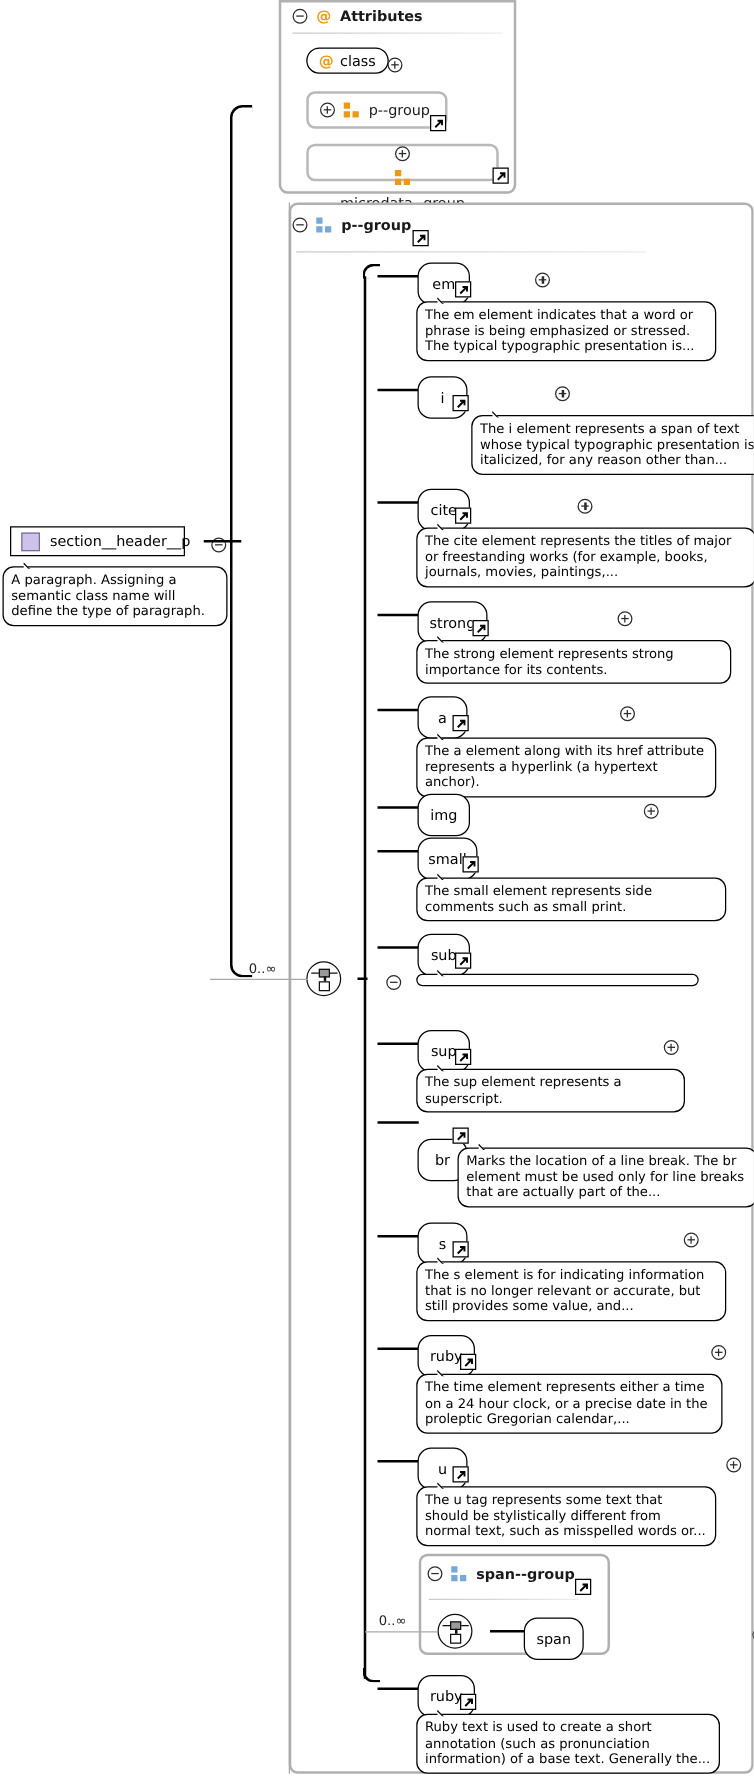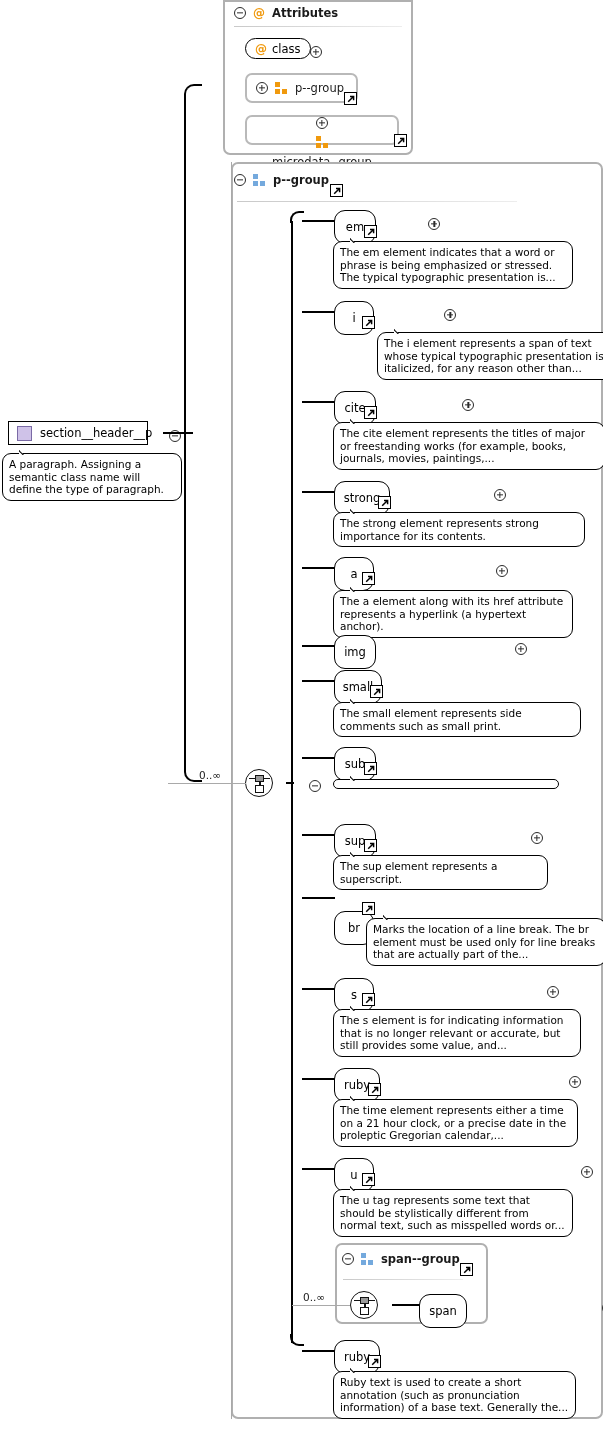--- a/index.html
+++ b/index.html
@@ -417,21 +417,21 @@
   <span>ruby</span>
 </div>
 <div class="xlink" style="left:368px;top:1083px;">
   <svg width="10" height="10" viewBox="0 0 10 10">
       <path d="M2.2 7.8 L7 3 M4 2.6 H7.6 V6.2" stroke="#000" stroke-width="1.5" fill="none"></path>
     </svg>
 </div>
 <span class="circ plus" style="left:381px;top:1073px;"></span>
 <div class="bubble" style="left:333px;top:1099px;width:245px;">
   <span class="tail"></span>
-  <span>The time element represents either a time on a 21 hour clock, or a precise date in the proleptic Gregorian calendar,...</span>
+  <span>The time element represents either a time on a 24 hour clock, or a precise date in the proleptic Gregorian calendar,...</span>
 </div>
 
 
 <div class="hline" style="left:302px;top:1168px;width:33px;"></div>
 <div class="pill" style="left:334px;top:1158px;width:40px;">
   <span>u</span>
 </div>
 <div class="xlink" style="left:362px;top:1173px;">
   <svg width="10" height="10" viewBox="0 0 10 10">
       <path d="M2.2 7.8 L7 3 M4 2.6 H7.6 V6.2" stroke="#000" stroke-width="1.5" fill="none"></path>

